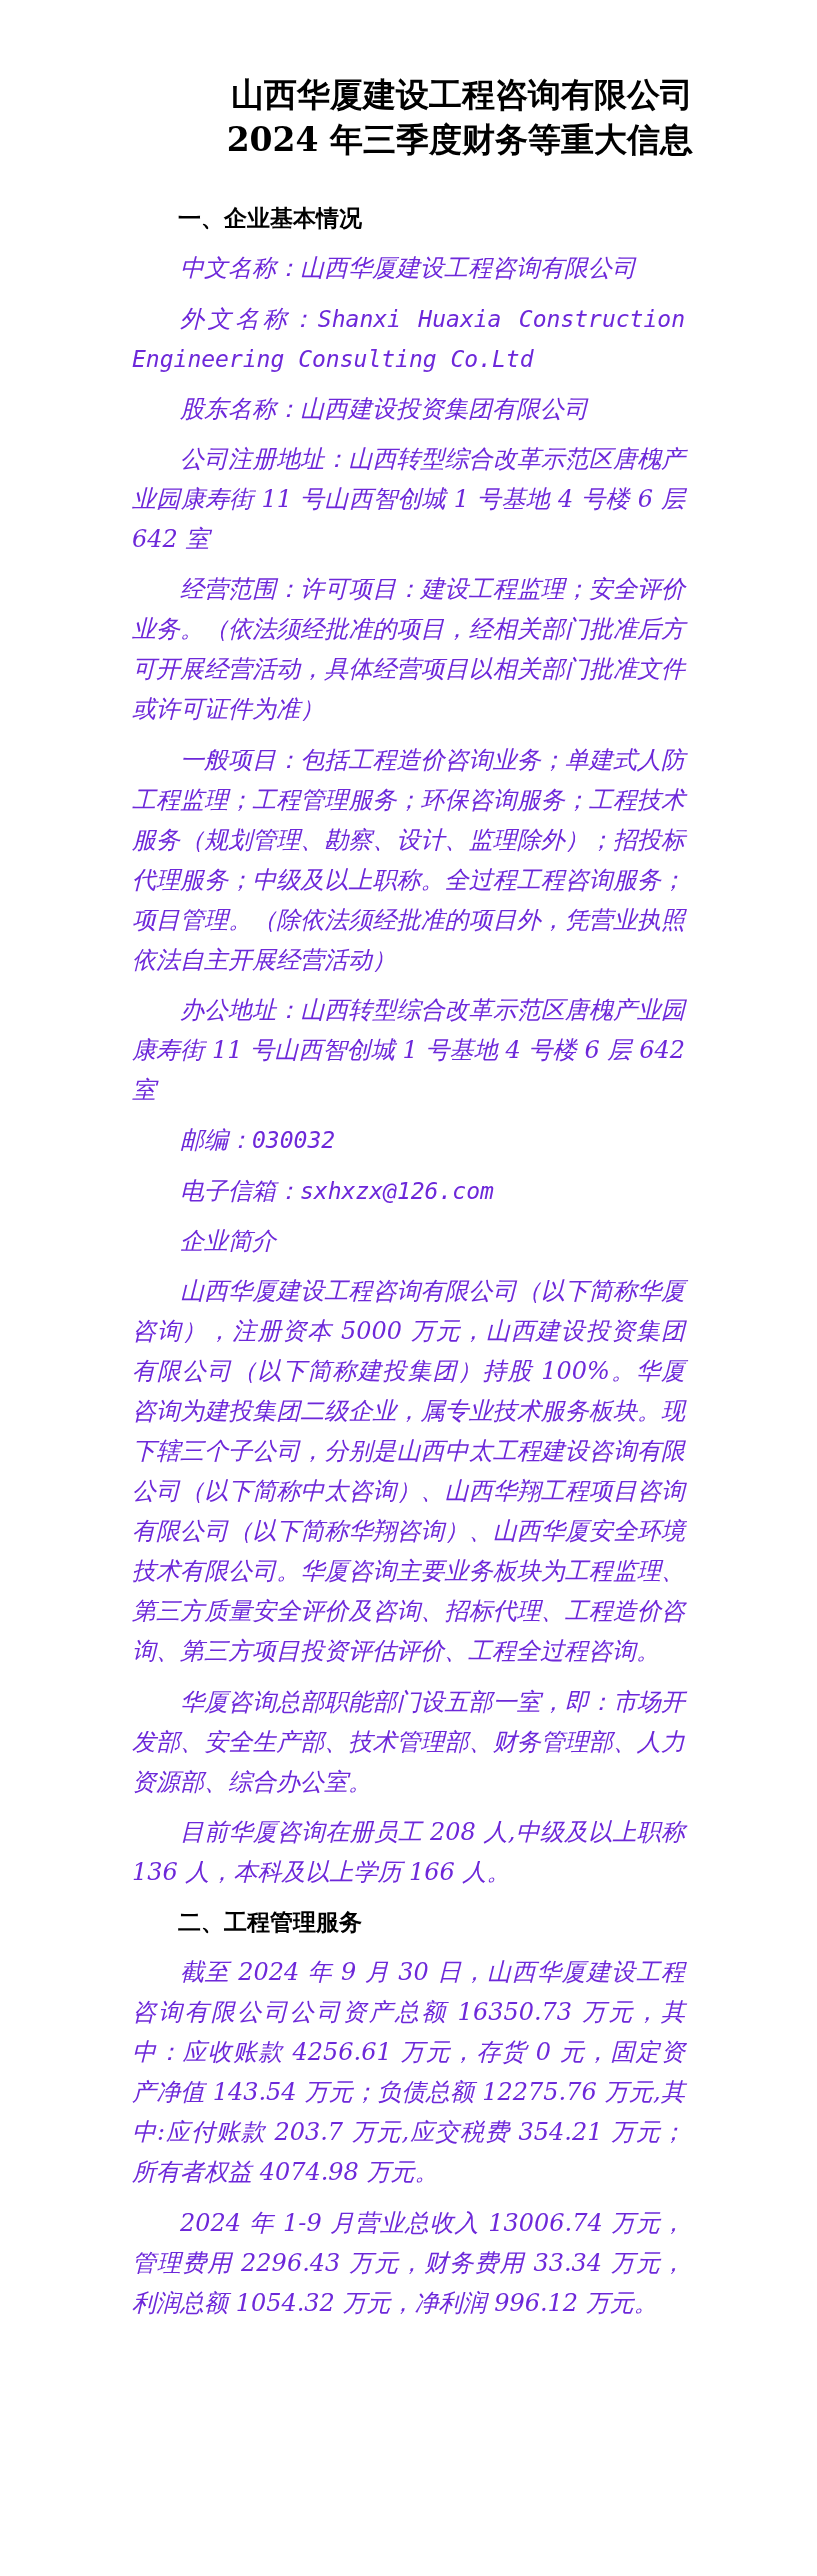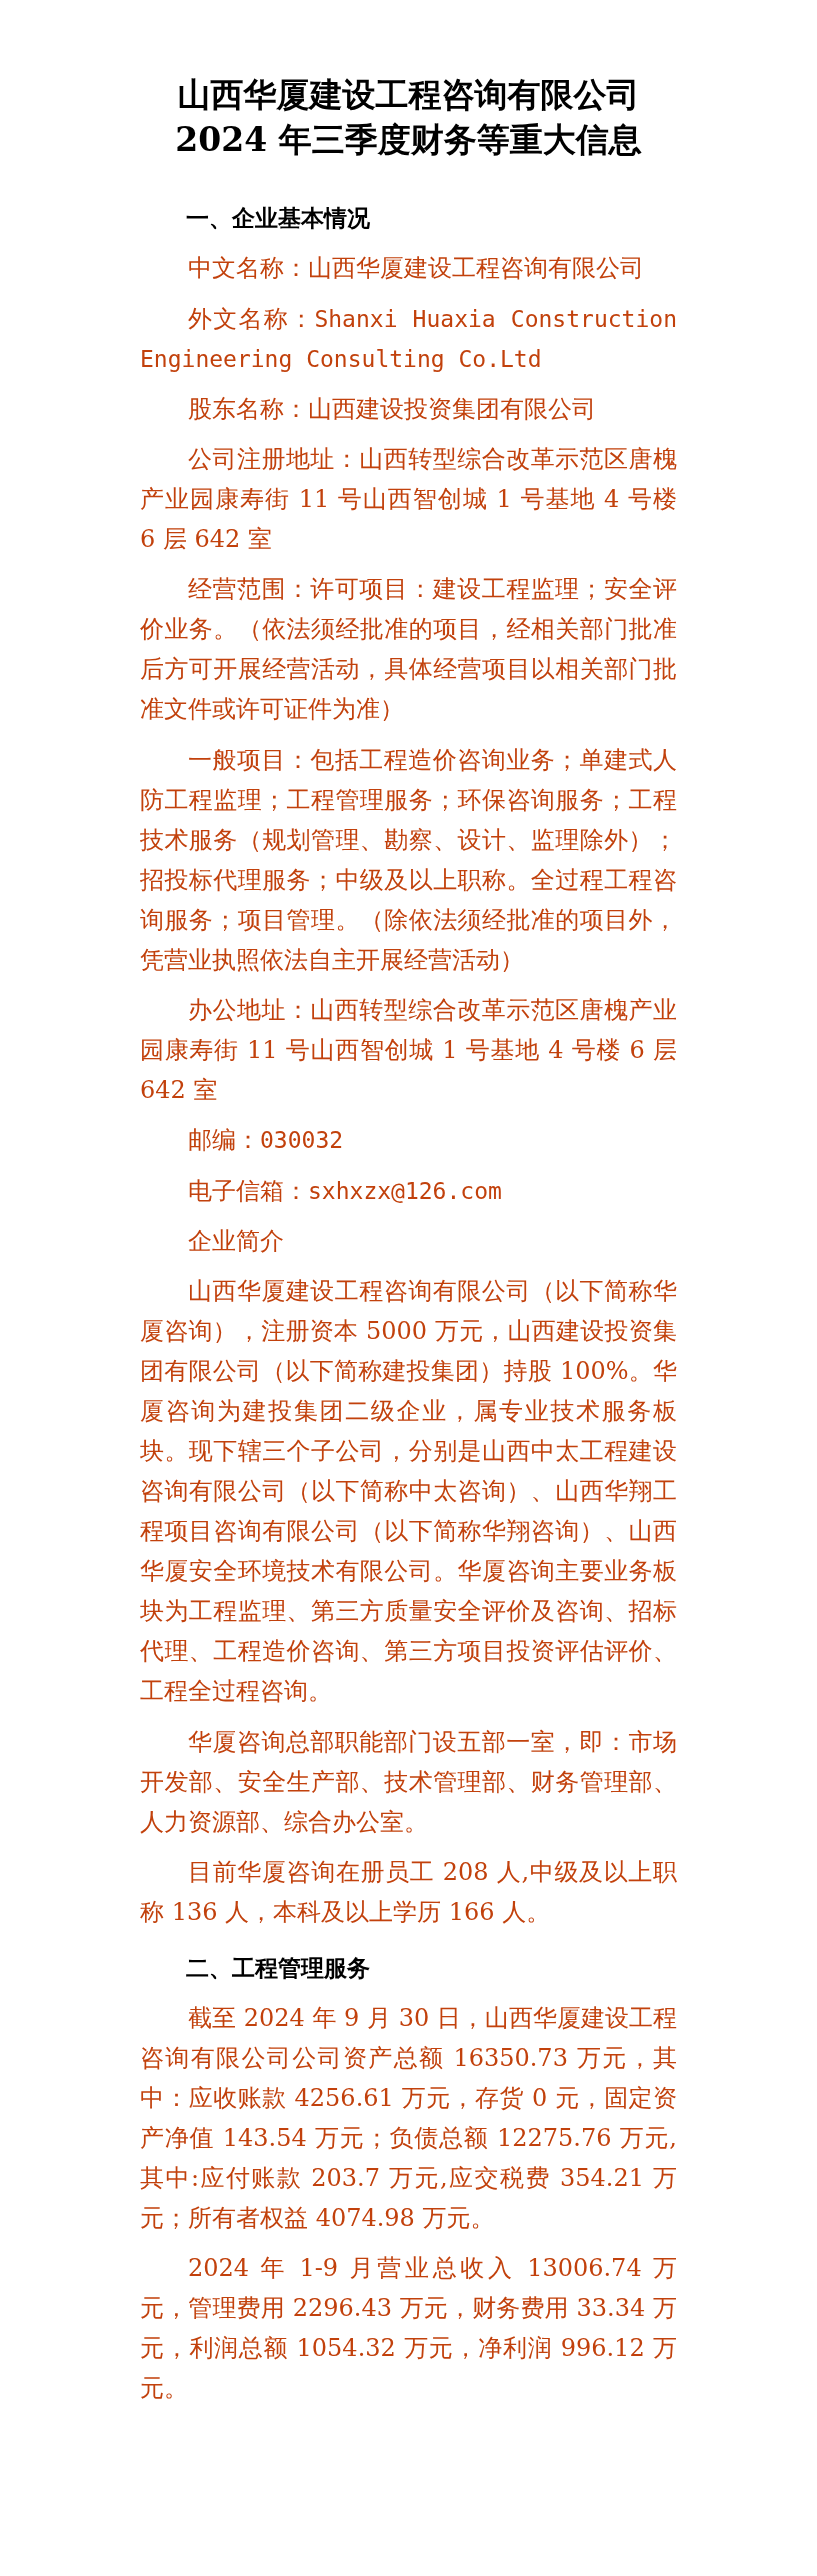--- a/index.html
+++ b/index.html
@@ -17,44 +17,45 @@
     min-height: 2994px;
     padding: 72px 124px 62px 124px;
     background: #ffffff;
     color: #000000;
   }
   .doc-title {
     font-family: "DejaVu Serif", "Liberation Serif", serif;
     font-weight: bold;
     font-size: 33px;
     line-height: 45px;
-    text-align: center;
+    text-align: right;
     color: #000000;
     margin: 0 0 36px 0;
   }
-  .section { margin: 16px; }
+  .section { margin: 8px; }
   .section-heading {
     font-family: "DejaVu Sans", "Liberation Sans", sans-serif;
     font-weight: bold;
     font-size: 23px;
     line-height: 40px;
     margin: 10.3px 0 0 0;
     text-indent: 2em;
     color: #000000;
   }
   .para {
     font-family: "DejaVu Serif", "Liberation Serif", serif;
     font-weight: normal;
     font-size: 24px;
     line-height: 40px;
     margin: 10.3px 0 0 0;
     text-indent: 2em;
     text-align: justify;
-    color: #c2410c;
+    color: #6d28d9;
     word-break: break-word;
+    font-style: italic;
   }
   .latin {
     font-family: "DejaVu Sans Mono", "Liberation Mono", monospace;
     font-size: 23px;
   }
 </style>
 </head>
 <body>
 
 <div class="page">

